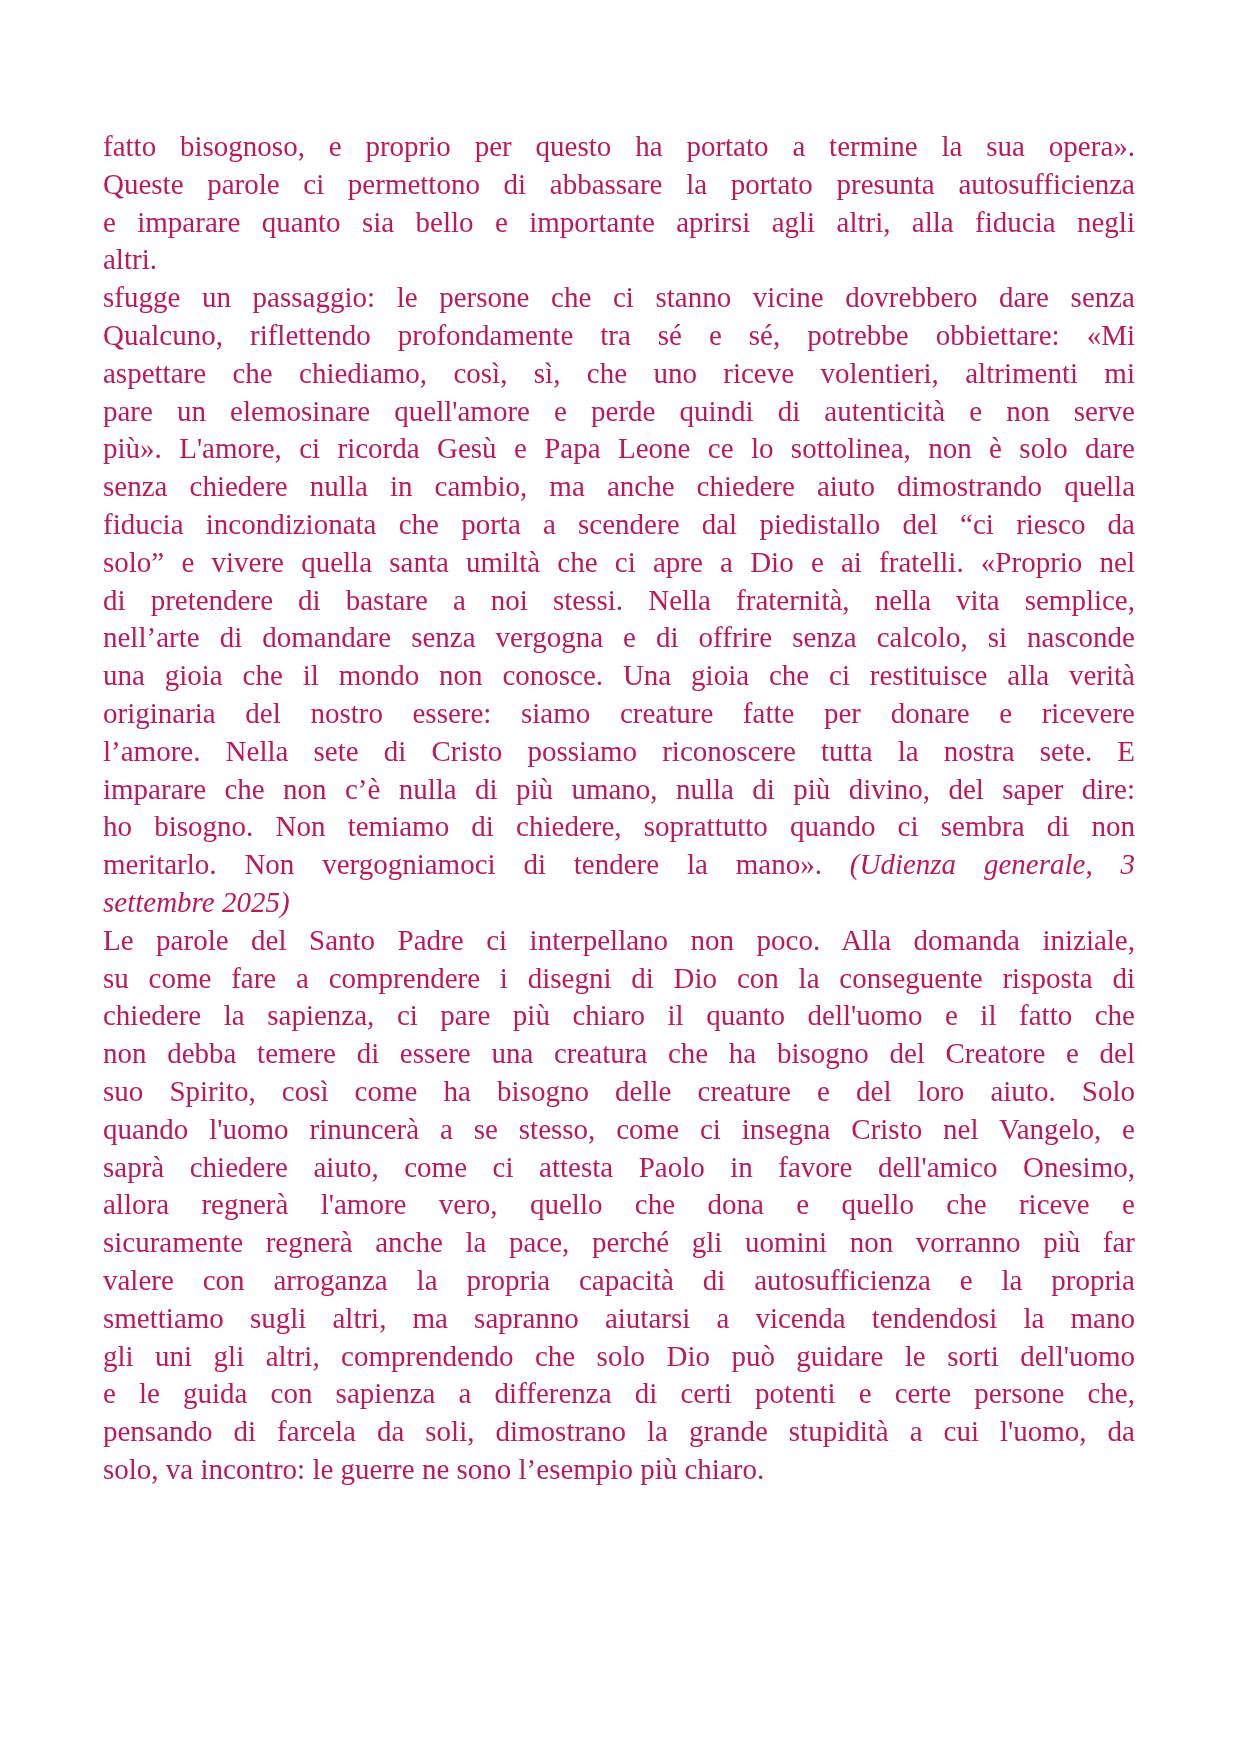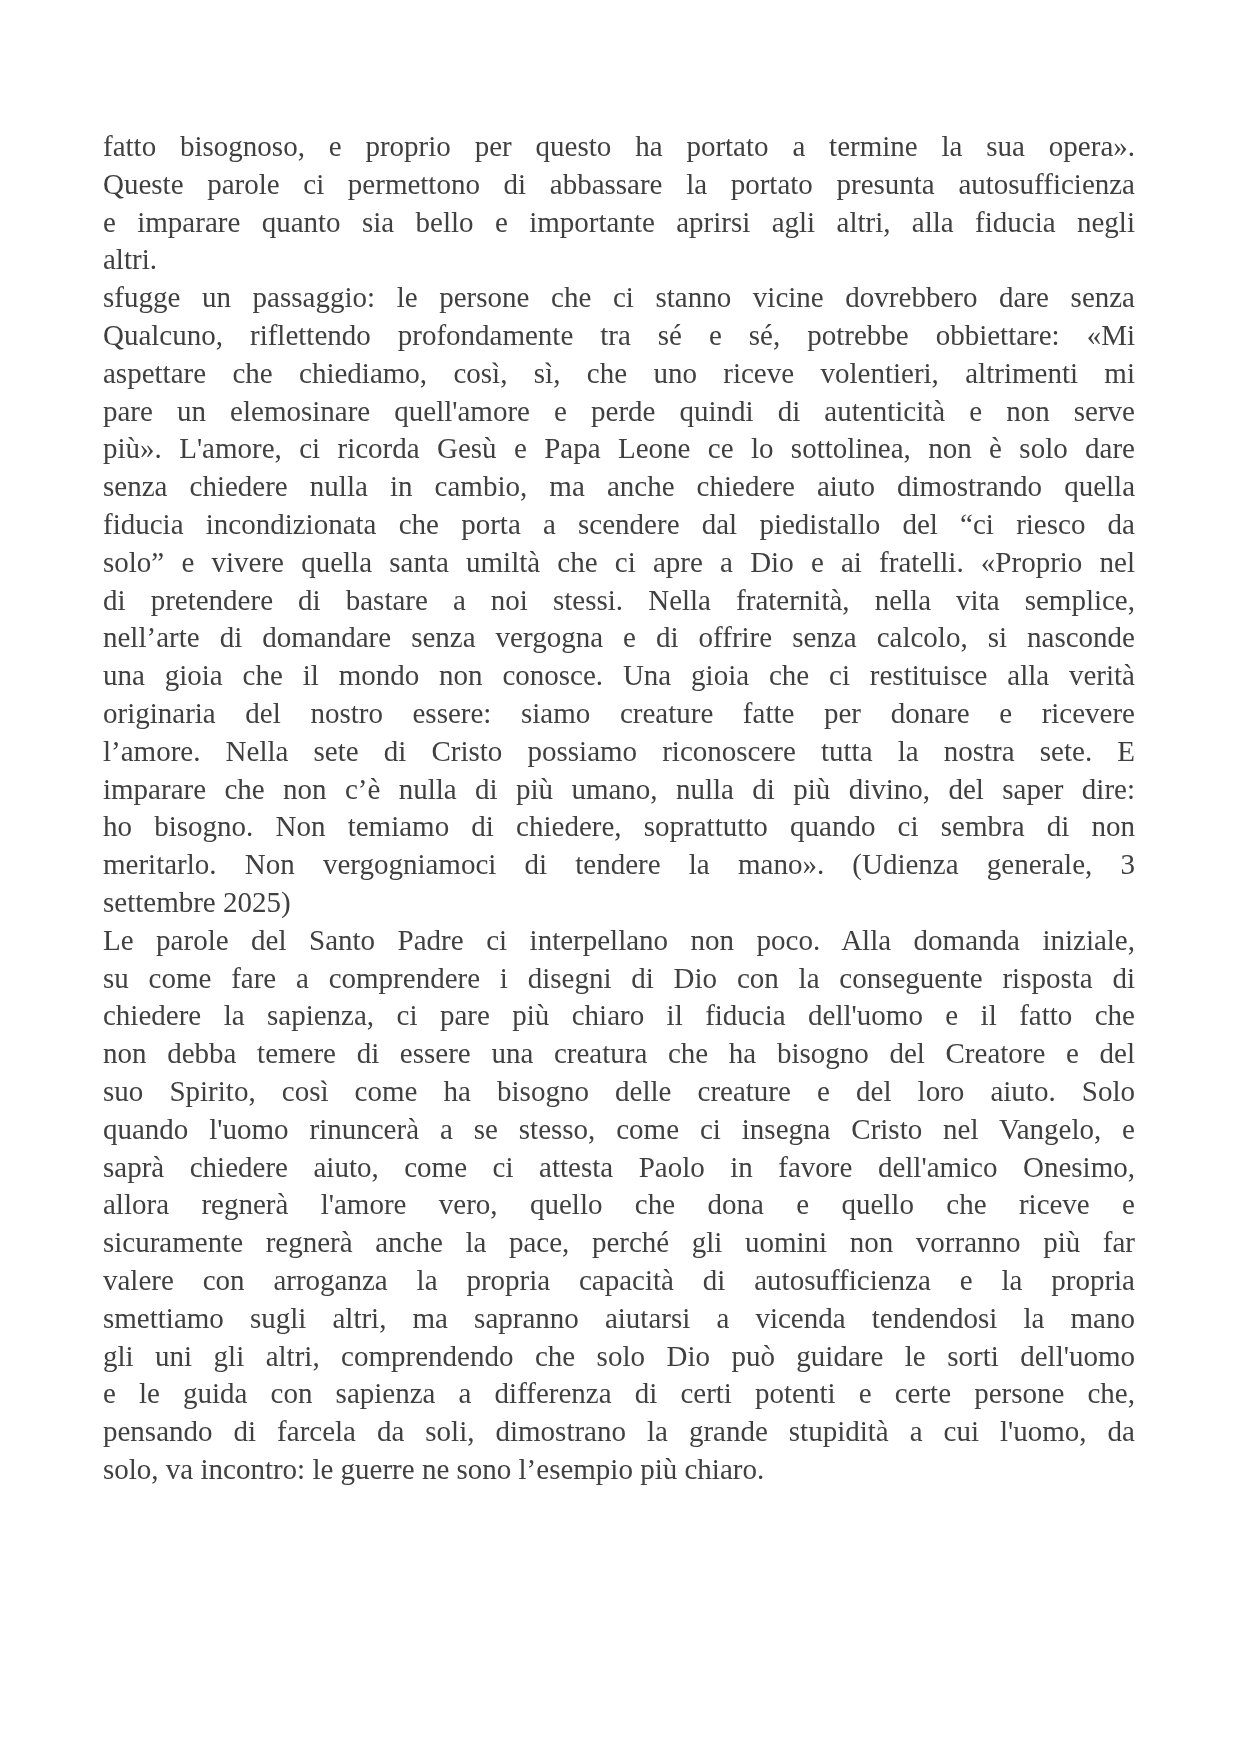--- a/index.html
+++ b/index.html
@@ -22,38 +22,39 @@
     height: 1754px;
     background: #ffffff;
   }
   .text-block {
     position: absolute;
     left: 103px;
     top: 128px;
     width: 1032px;
     font-size: 29px;
     line-height: 37.8px;
-    color: #404040;
+    color: #be185d;
   }
   .paragraph {
     margin: 0;
     padding: 0;
   }
   .line {
     width: 100%;
   }
   .line.just {
     text-align: justify;
     text-align-last: justify;
   }
   .line.left {
     text-align: left;
     text-align-last: left;
   }
   .italic {
+    font-style: italic;
     margin-top: 16px;
   }
 </style>
 </head>
 <body>
 
 <div class="sheet">
   <div class="text-block">
       <div class="paragraph">
         <div class="line just"><span>fatto bisognoso, e proprio per questo ha portato a termine la sua opera».</span></div>
@@ -76,21 +77,21 @@
         <div class="line just"><span>originaria del nostro essere: siamo creature fatte per donare e ricevere</span></div>
         <div class="line just"><span>l’amore. Nella sete di Cristo possiamo riconoscere tutta la nostra sete. E</span></div>
         <div class="line just"><span>imparare che non c’è nulla di più umano, nulla di più divino, del saper dire:</span></div>
         <div class="line just"><span>ho bisogno. Non temiamo di chiedere, soprattutto quando ci sembra di non</span></div>
         <div class="line just"><span>meritarlo. Non vergogniamoci di tendere la mano». </span><span class="italic">(Udienza generale, 3</span></div>
         <div class="line left"><span class="italic">settembre 2025)</span></div>
       </div>
       <div class="paragraph">
         <div class="line just"><span>Le parole del Santo Padre ci interpellano non poco. Alla domanda iniziale,</span></div>
         <div class="line just"><span>su come fare a comprendere i disegni di Dio con la conseguente risposta di</span></div>
-        <div class="line just"><span>chiedere la sapienza, ci pare più chiaro il fiducia dell'uomo e il fatto che</span></div>
+        <div class="line just"><span>chiedere la sapienza, ci pare più chiaro il quanto dell'uomo e il fatto che</span></div>
         <div class="line just"><span>non debba temere di essere una creatura che ha bisogno del Creatore e del</span></div>
         <div class="line just"><span>suo Spirito, così come ha bisogno delle creature e del loro aiuto. Solo</span></div>
         <div class="line just"><span>quando l'uomo rinuncerà a se stesso, come ci insegna Cristo nel Vangelo, e</span></div>
         <div class="line just"><span>saprà chiedere aiuto, come ci attesta Paolo in favore dell'amico Onesimo,</span></div>
         <div class="line just"><span>allora regnerà l'amore vero, quello che dona e quello che riceve e</span></div>
         <div class="line just"><span>sicuramente regnerà anche la pace, perché gli uomini non vorranno più far</span></div>
         <div class="line just"><span>valere con arroganza la propria capacità di autosufficienza e la propria</span></div>
         <div class="line just"><span>smettiamo sugli altri, ma sapranno aiutarsi a vicenda tendendosi la mano</span></div>
         <div class="line just"><span>gli uni gli altri, comprendendo che solo Dio può guidare le sorti dell'uomo</span></div>
         <div class="line just"><span>e le guida con sapienza a differenza di certi potenti e certe persone che,</span></div>

